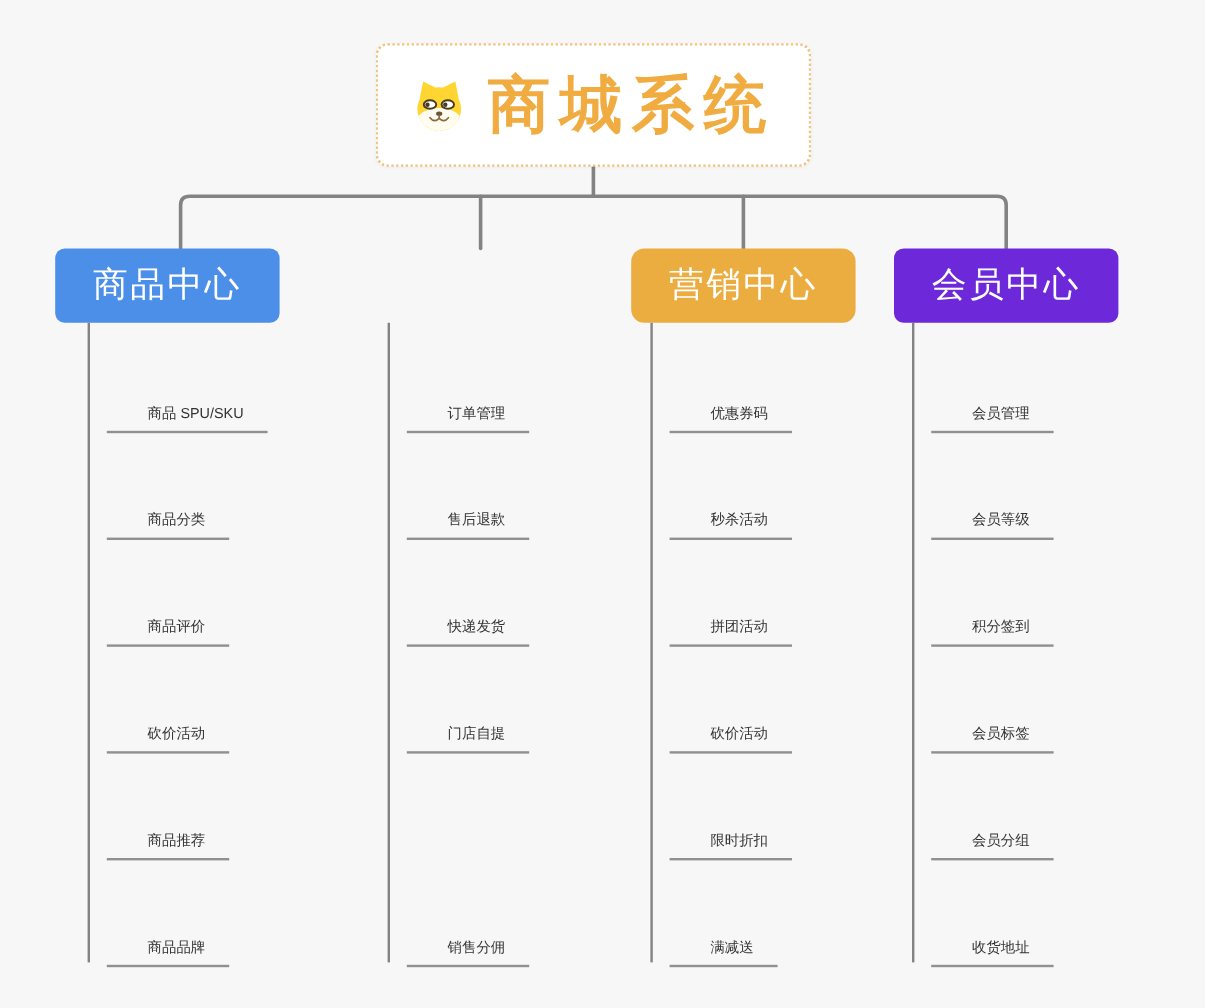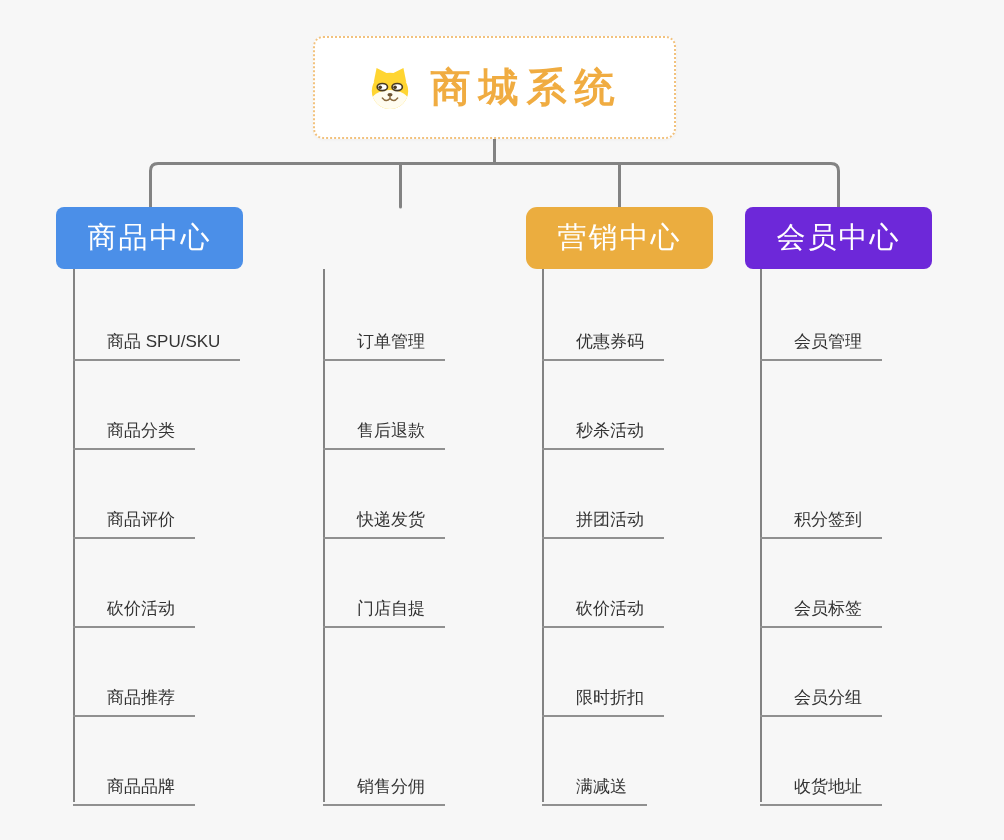--- a/index.html
+++ b/index.html
@@ -13,48 +13,48 @@
   
   .connectors{position:absolute;left:0;top:0;pointer-events:none;}
 
   
   .root-node{
     position:absolute;left:313px;top:36px;width:363px;height:103px;
     background:#ffffff;border:2px dotted #f2c27e;border-radius:10px;
     box-sizing:border-box;display:flex;align-items:center;justify-content:center;
     gap:18px;box-shadow:0 1px 3px rgba(0,0,0,0.04);
   }
-  .root-title{font-size:40px;font-weight:bold;letter-spacing:8px;white-space:nowrap;}
+  .root-title{font-size:52px;font-weight:bold;letter-spacing:8px;white-space:nowrap;}
   .dog{width:46px;height:46px;display:inline-flex;}
 
   
   .hdr{
     position:absolute;top:207px;width:187px;height:62px;border-radius:8px;
     color:#ffffff;font-size:29px;letter-spacing:2px;
     display:flex;align-items:center;justify-content:center;white-space:nowrap;
   }
-  .hdr.b0{left:56px}
+  .hdr.b0{left:46px}
   .hdr.b1{left:307px}
   .hdr.b2{left:526px}
   .hdr.b3{left:745px}
 
   
   .spine{position:absolute;top:269px;width:2px;height:533px;background:#838383;}
   .spine.b0{left:73px}
   .spine.b1{left:323px}
   .spine.b2{left:542px}
   .spine.b3{left:760px}
 
   
   .item{
     position:absolute;height:44px;box-sizing:content-box;
     display:flex;align-items:flex-end;
     padding:0 20px 6px 34px;
     border-bottom:2px solid #909090;
-    font-size:17px;color:#333333;white-space:nowrap;
+    font-size:12px;color:#333333;white-space:nowrap;margin-left:16px;
   }
   .item.b0{left:73px}
   .item.b1{left:323px}
   .item.b2{left:542px}
   .item.b3{left:760px}
   .r0{top:309px}.r1{top:398px}.r2{top:487px}.r3{top:576px}.r4{top:665px}.r5{top:754px}
 </style>
 </head>
 <body>
 
@@ -113,18 +113,19 @@
   <div class="item b2 r0">优惠券码</div>
   <div class="item b2 r1">秒杀活动</div>
   <div class="item b2 r2">拼团活动</div>
   <div class="item b2 r3">砍价活动</div>
   <div class="item b2 r4">限时折扣</div>
   <div class="item b2 r5">满减送</div>
 
   <div class="hdr b3" style="background-color: #6d28d9;">会员中心</div>
   <div class="spine b3"></div>
   <div class="item b3 r0">会员管理</div>
+  <div class="item b3 r1">会员等级</div>
   <div class="item b3 r2">积分签到</div>
   <div class="item b3 r3">会员标签</div>
   <div class="item b3 r4">会员分组</div>
   <div class="item b3 r5">收货地址</div>
 
 </div>
 
 </body></html>

